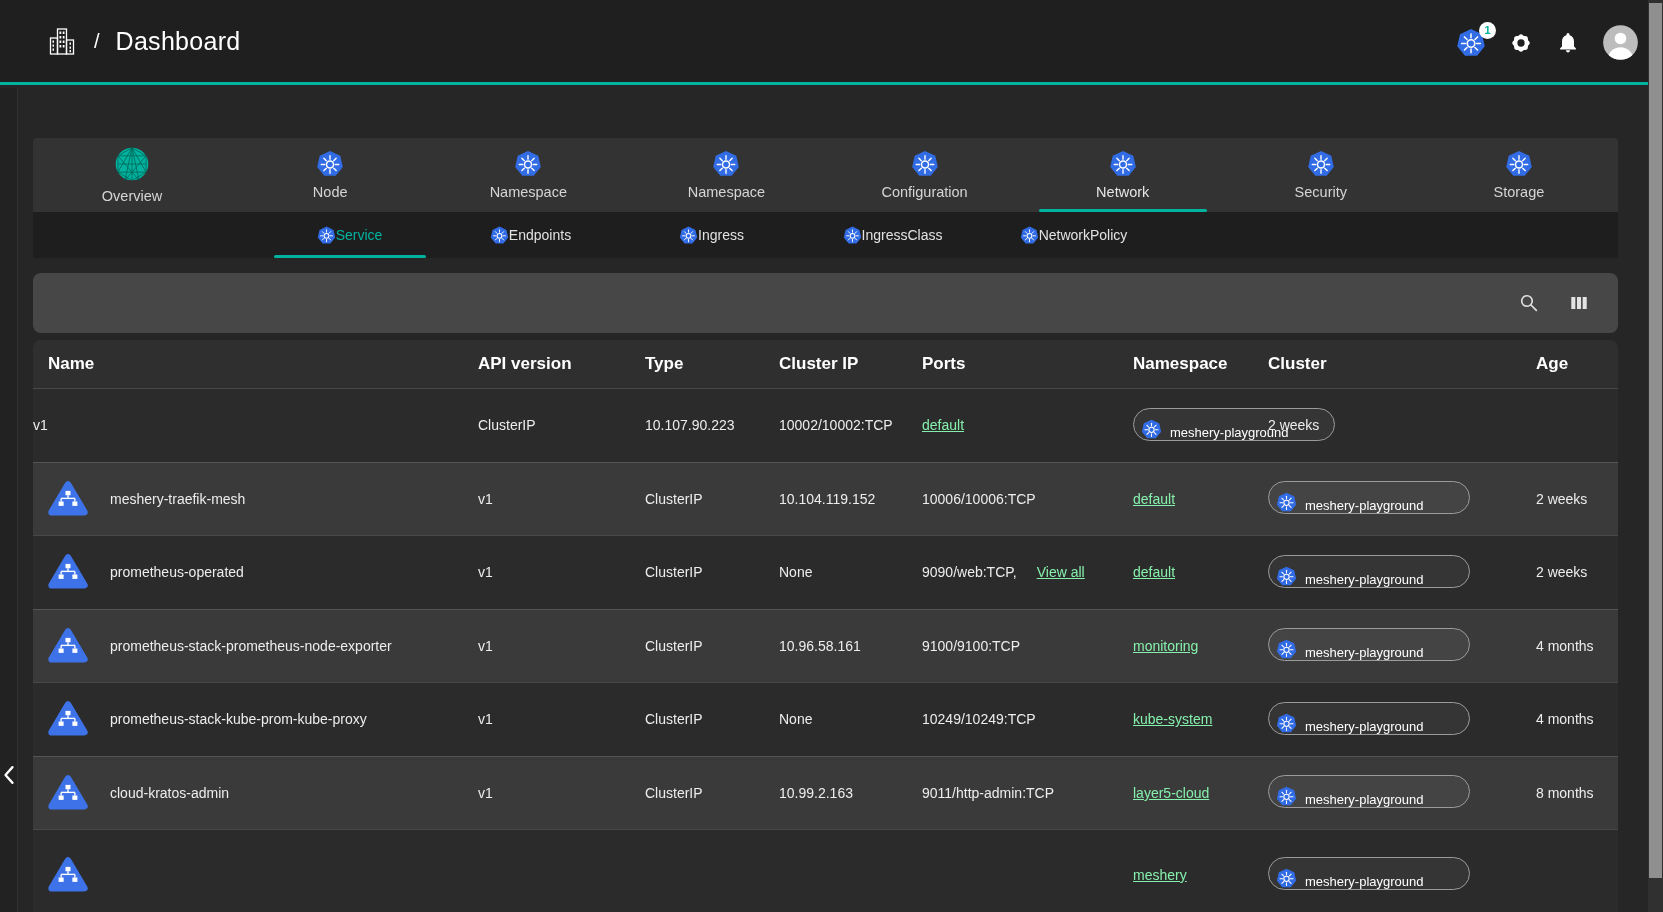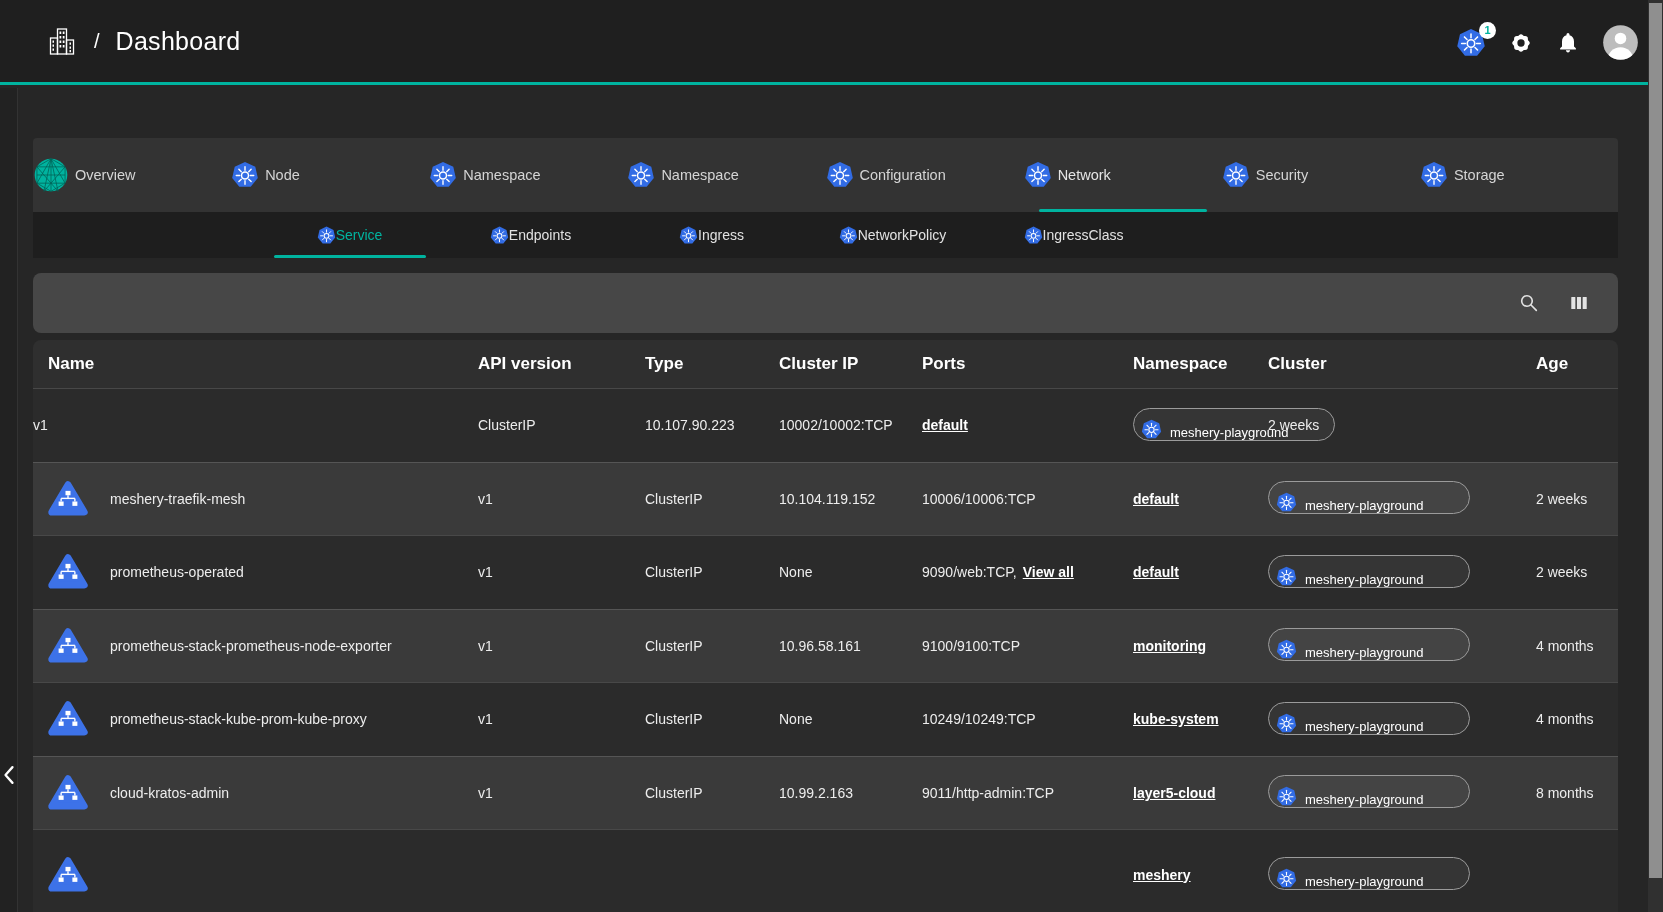--- a/index.html
+++ b/index.html
@@ -39,22 +39,22 @@
   }
   .drawer-toggle { position:absolute; left:1px; top:672px; width:16px; height:30px;
     display:flex; align-items:center; justify-content:center; cursor:pointer; }
 
   
   .content { position:absolute; left:33px; top:138px; width:1585px; }
 
   
   .tabs-panel { height:74px; background:#333333; border-radius:4px 4px 0 0; display:flex; }
   .tab {
-    flex:1; position:relative; display:flex; flex-direction:row;
-    align-items:center; gap:6px; cursor:pointer;
+    flex:1; position:relative; display:flex; flex-direction:column;
+    align-items:center; justify-content:center; gap:6px; cursor:pointer;
   }
   .tab .tab-label { font-size:14.5px; color:#d5d5d5; }
   .tab.selected .tab-label { color:#e5e5e5; }
   .tab .tab-indicator { display:none; }
   .tab.selected .tab-indicator {
     display:block; position:absolute; bottom:0; left:50%; transform:translateX(-50%);
     width:168px; height:3.5px; background:#00B39F; border-radius:3px;
   }
   .tab-icon svg { width:28px; height:28px; }
   .tab-icon.big svg { width:36px; height:36px; }
@@ -93,22 +93,22 @@
   .tr {
     min-height:73.5px; background:#2B2B2B;
     display:grid; grid-template-columns:445px 167px 134px 143px 211px 135px 268px 1fr;
     align-items:center; border-top:1px solid rgba(255,255,255,0.14);
   }
   .tr.alt { background:#3A3A3A; }
   .tr.last { min-height:90px; }
   .td { font-size:14px; color:#ededed; }
   .td-name { display:flex; align-items:center; gap:22px; padding-left:15px; }
   .svc-ic svg { width:40px; height:40px; }
-  .ns-link, .ports-link { color:#ffffff; text-decoration:underline; cursor:pointer;font-weight:bold; }
-  .ports-link { margin-left:6px; }
+  .ns-link, .ports-link { color:#86efac; text-decoration:underline; cursor:pointer; }
+  .ports-link { margin-left:20px; }
   .chip {
     display:inline-flex; align-items:flex-end; gap:8px;
     width:202px; height:33px; padding:0 12px 0 7px;
     border:1px solid #9b9b9b; border-radius:17px; background:rgba(255,255,255,0.05);
     cursor:pointer;
   }
   .chip svg { width:21px; height:21px; }
   .chip-label { font-size:13px; color:#fff; }
 
   
@@ -357,28 +357,28 @@
     <svg class="ic">
           <use href="#sym-k8s"></use>
         </svg>
     <span class="subtab-label">Ingress</span>
 
   </div>
       <div class="subtab">
     <svg class="ic">
           <use href="#sym-k8s"></use>
         </svg>
-    <span class="subtab-label">NetworkPolicy</span>
+    <span class="subtab-label">IngressClass</span>
 
   </div>
       <div class="subtab">
     <svg class="ic">
           <use href="#sym-k8s"></use>
         </svg>
-    <span class="subtab-label">IngressClass</span>
+    <span class="subtab-label">NetworkPolicy</span>
 
   </div>
     </div>
 
   <div class="toolbar">
     <span class="tool">
       <svg class="ic" width="26" height="26">
           <use href="#sym-search"></use>
         </svg>
     </span>

